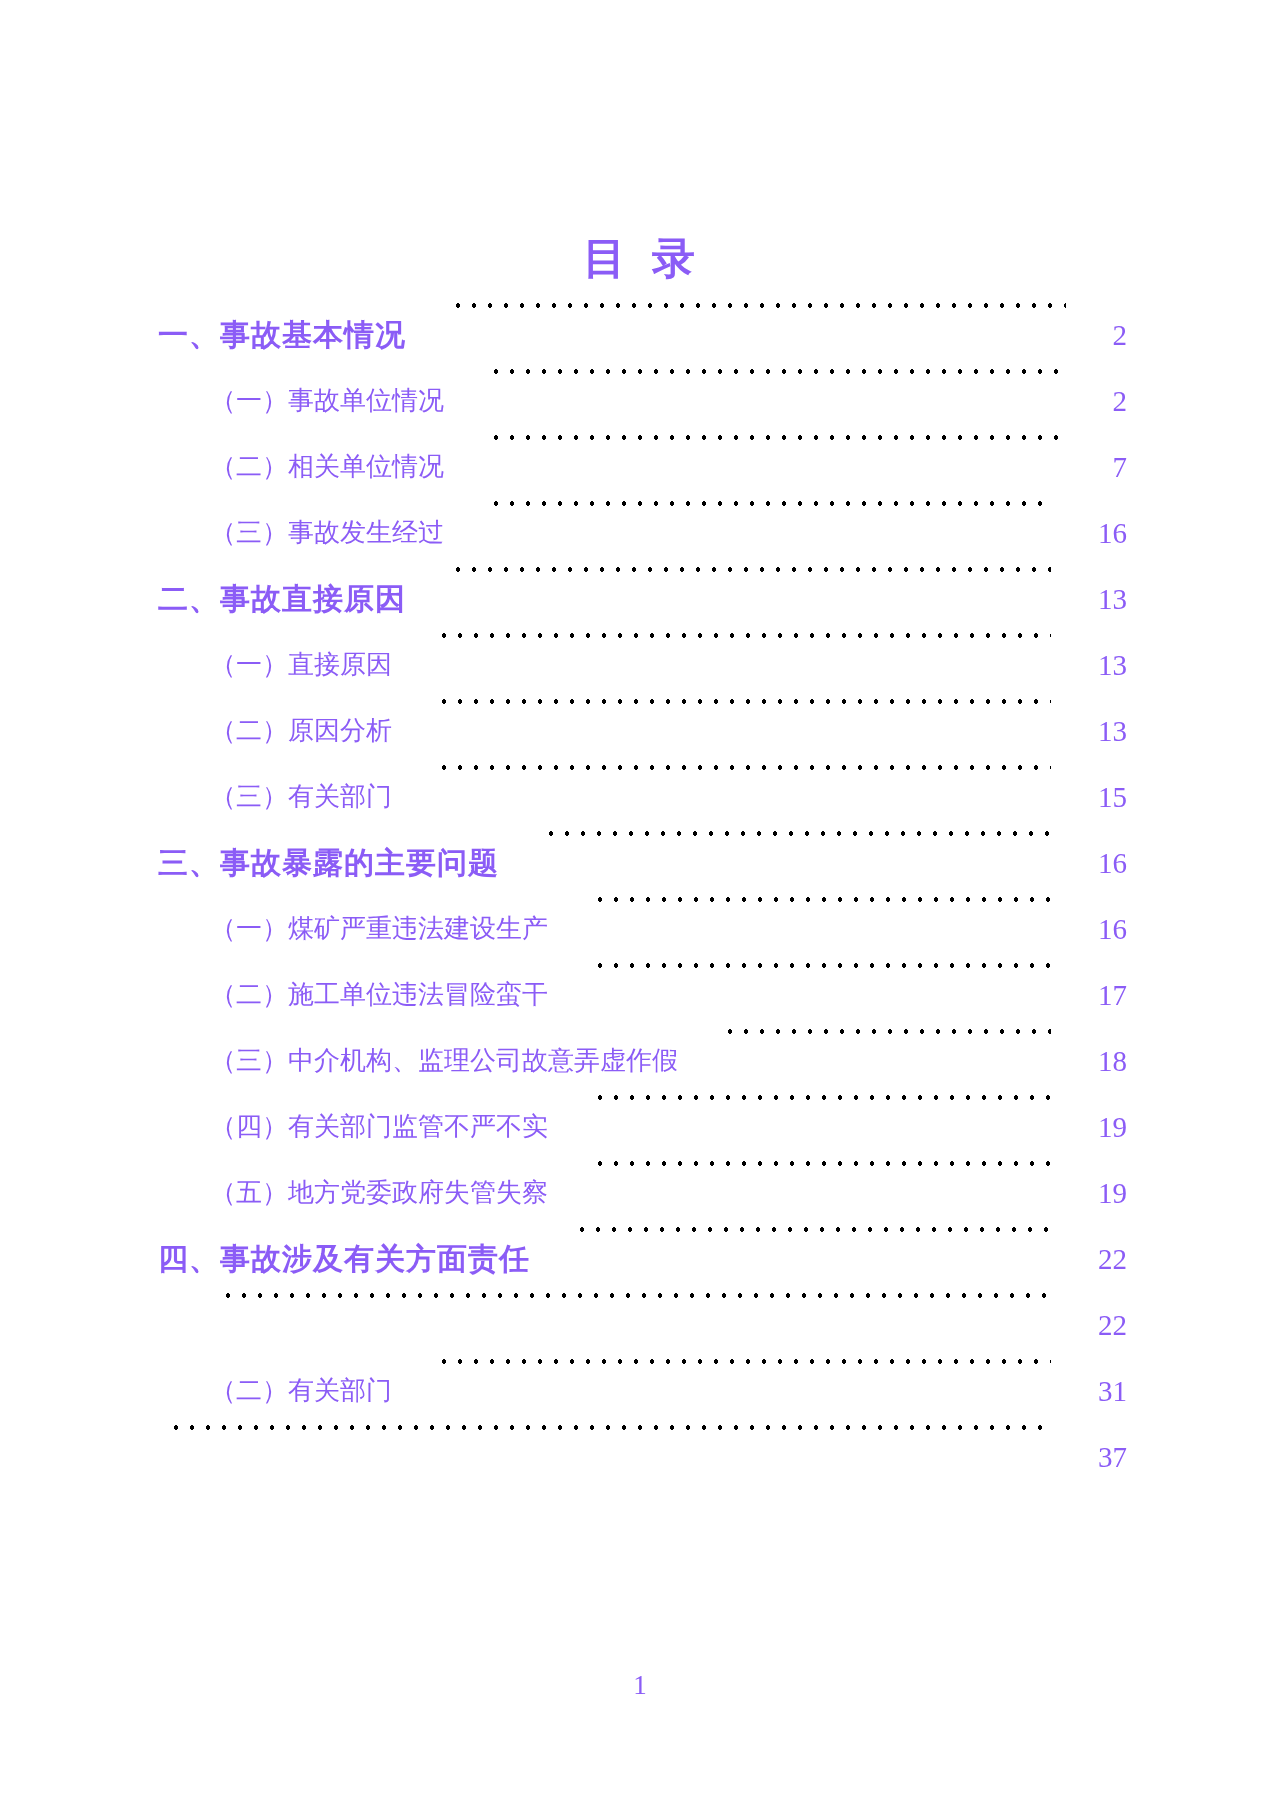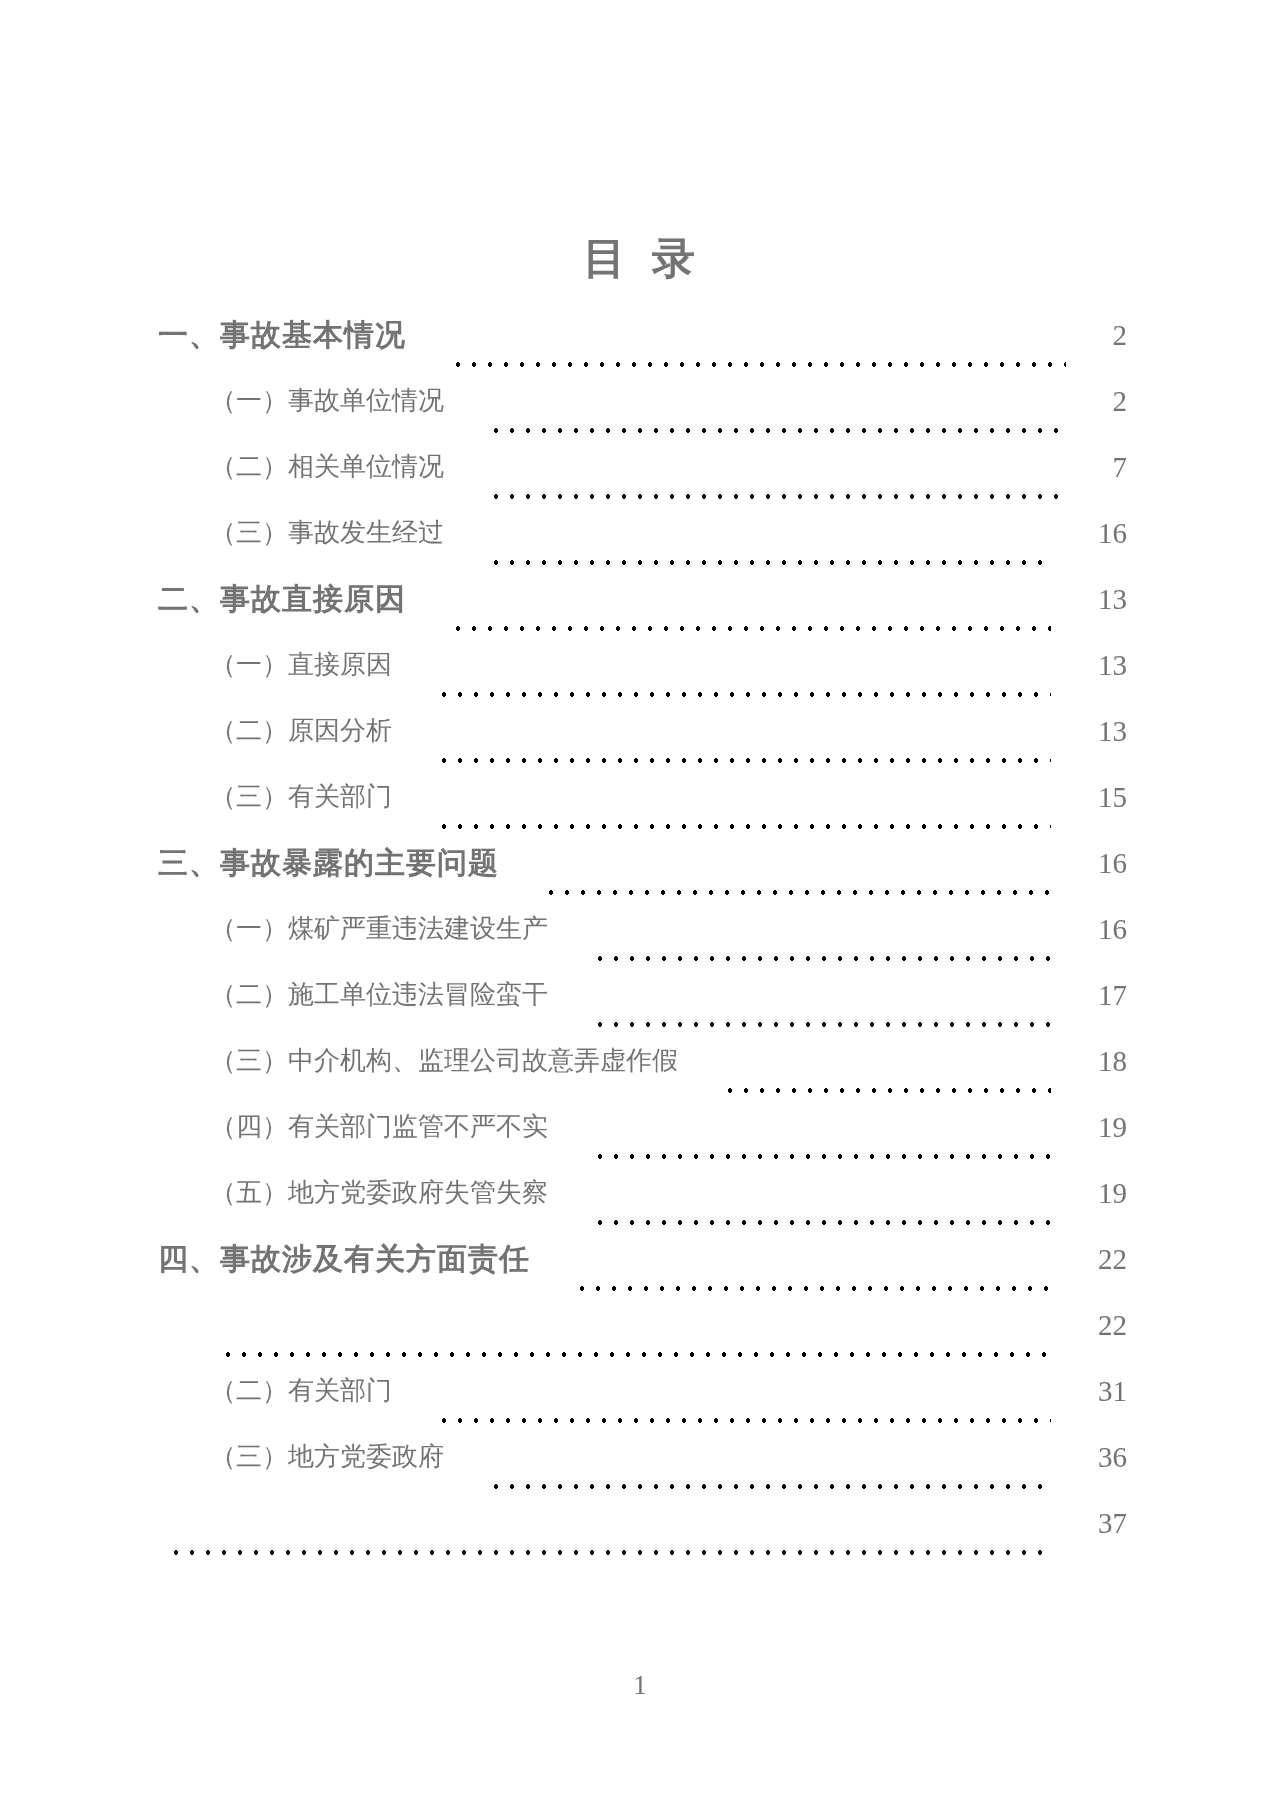--- a/index.html
+++ b/index.html
@@ -1,41 +1,41 @@
 <!DOCTYPE html>
 <html><head>
 <meta charset="utf-8">
 <style>
   html, body { margin: 0; padding: 0; background: #ffffff; }
   .page {
     position: relative;
     width: 1280px;
     height: 1809px;
     background: #ffffff;
-    color: #737373;
+    color: #8b5cf6;
     font-family: "Liberation Serif", serif;
     overflow: hidden;
   }
   .title {
     margin: 0;
     padding-top: 237px;
     text-align: center;
     font-family: "Liberation Sans", sans-serif;
     font-weight: 700;
     font-size: 43px;
     line-height: 1;
     letter-spacing: 2px;
     word-spacing: 10px;
   }
   .toc {
     margin: 22px 153px 0 158px; 
   }
   .toc-row {
     display: flex;
-    align-items: flex-end;
+    align-items: flex-start;
     height: 66px;
     white-space: nowrap;
     gap: 34px;
   }
   .toc-row .label { line-height: 66px; }
   .toc-row.level-1 .label {
     font-family: "Liberation Sans", sans-serif;
     font-weight: 700;
     font-size: 30px;
     letter-spacing: 1px;
@@ -158,25 +158,20 @@
   </div>
       <div class="toc-row level-2">
     <div class="leader"></div>
     <span class="pagenum">22</span>
   </div>
       <div class="toc-row level-2">
     <span class="label">（二）有关部门</span>
     <div class="leader"></div>
     <span class="pagenum">31</span>
   </div>
-      <div class="toc-row level-2">
-    <span class="label">（三）地方党委政府</span>
-    <div class="leader"></div>
-    <span class="pagenum">36</span>
-  </div>
       <div class="toc-row level-1">
     <div class="leader"></div>
     <span class="pagenum">37</span>
   </div>
     </div>
 
   <div class="footer">1</div>
 </div>
 
 </body></html>

